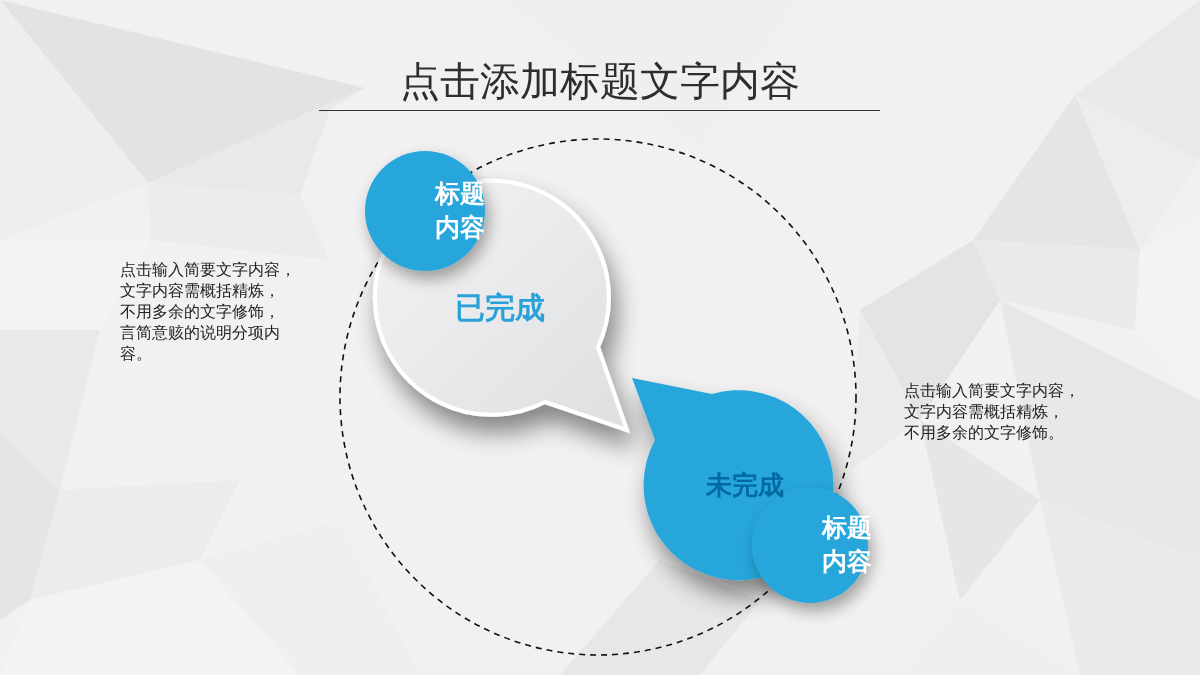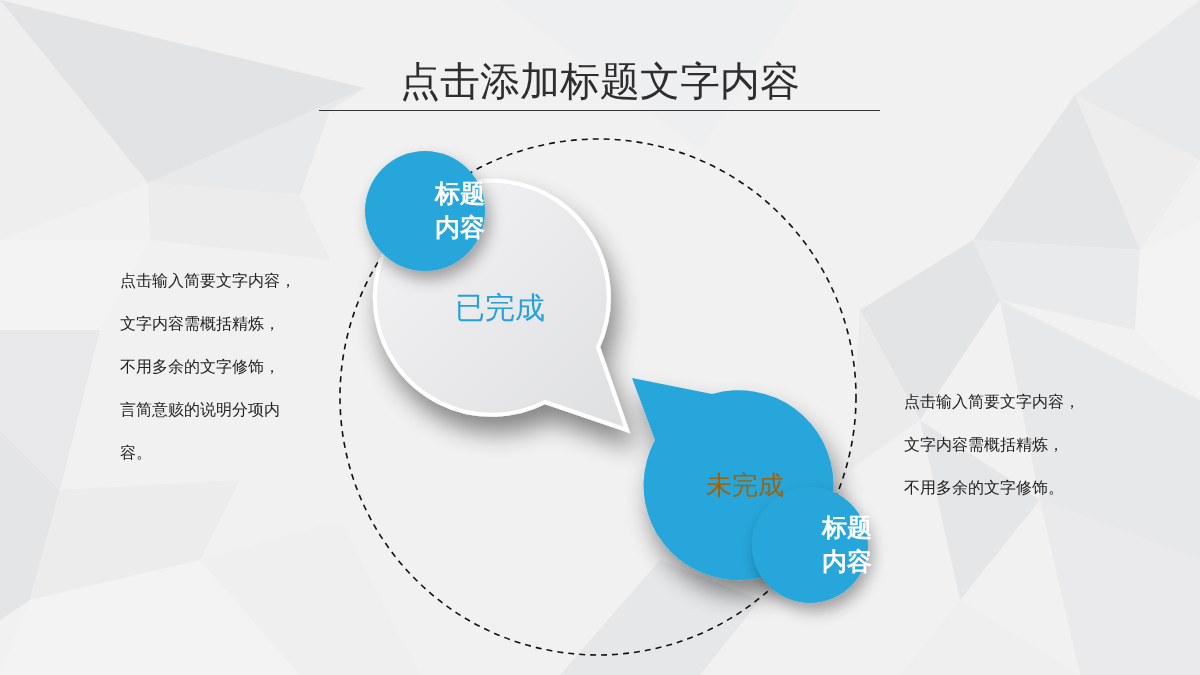--- a/index.html
+++ b/index.html
@@ -11,30 +11,30 @@
     .bg { position: absolute; left: 0; top: 0; width: 1200px; height: 675px; }
     .stage { position: absolute; left: 0; top: 0; width: 1200px; height: 675px; }
     .title {
       position: absolute; left: 320px; top: 56px; width: 560px; text-align: center;
       font-size: 40px; color: #2e2e2e; letter-spacing: 0px; line-height: 50px;
     }
     .title-rule {
       position: absolute; left: 319px; top: 110px; width: 561px; height: 1px; background: #333;
     }
     .desc {
-      position: absolute; font-size: 16px; line-height: 43px; color: #222;
+      position: absolute; font-size: 16px; line-height: 21px; color: #222;
       white-space: pre-line;
     }
     .desc-left { left: 120px; top: 259px; width: 220px; }
     .desc-right { left: 904px; top: 380px; width: 220px; }
     .label {
-      position: absolute; text-align: center; font-weight: normal;
+      position: absolute; text-align: center; font-weight: bold;
     }
     .label-done { left: 420px; top: 288px; width: 160px; font-size: 30px; color: #27a1d8; }
-    .label-todo { left: 662px; top: 468px; width: 166px; font-size: 26px; color: #a16207; }
+    .label-todo { left: 662px; top: 468px; width: 166px; font-size: 26px; color: #0369a1; }
     .badge-text {
       position: absolute; text-align: right; color: #fff; font-weight: bold;
       font-size: 25px; line-height: 34px;
     }
     .badge-1 { left: 365px; top: 177px; width: 120px; }
     .badge-2 { left: 752px; top: 511px; width: 120px; }
   </style>
 </head>
 <body>
 

